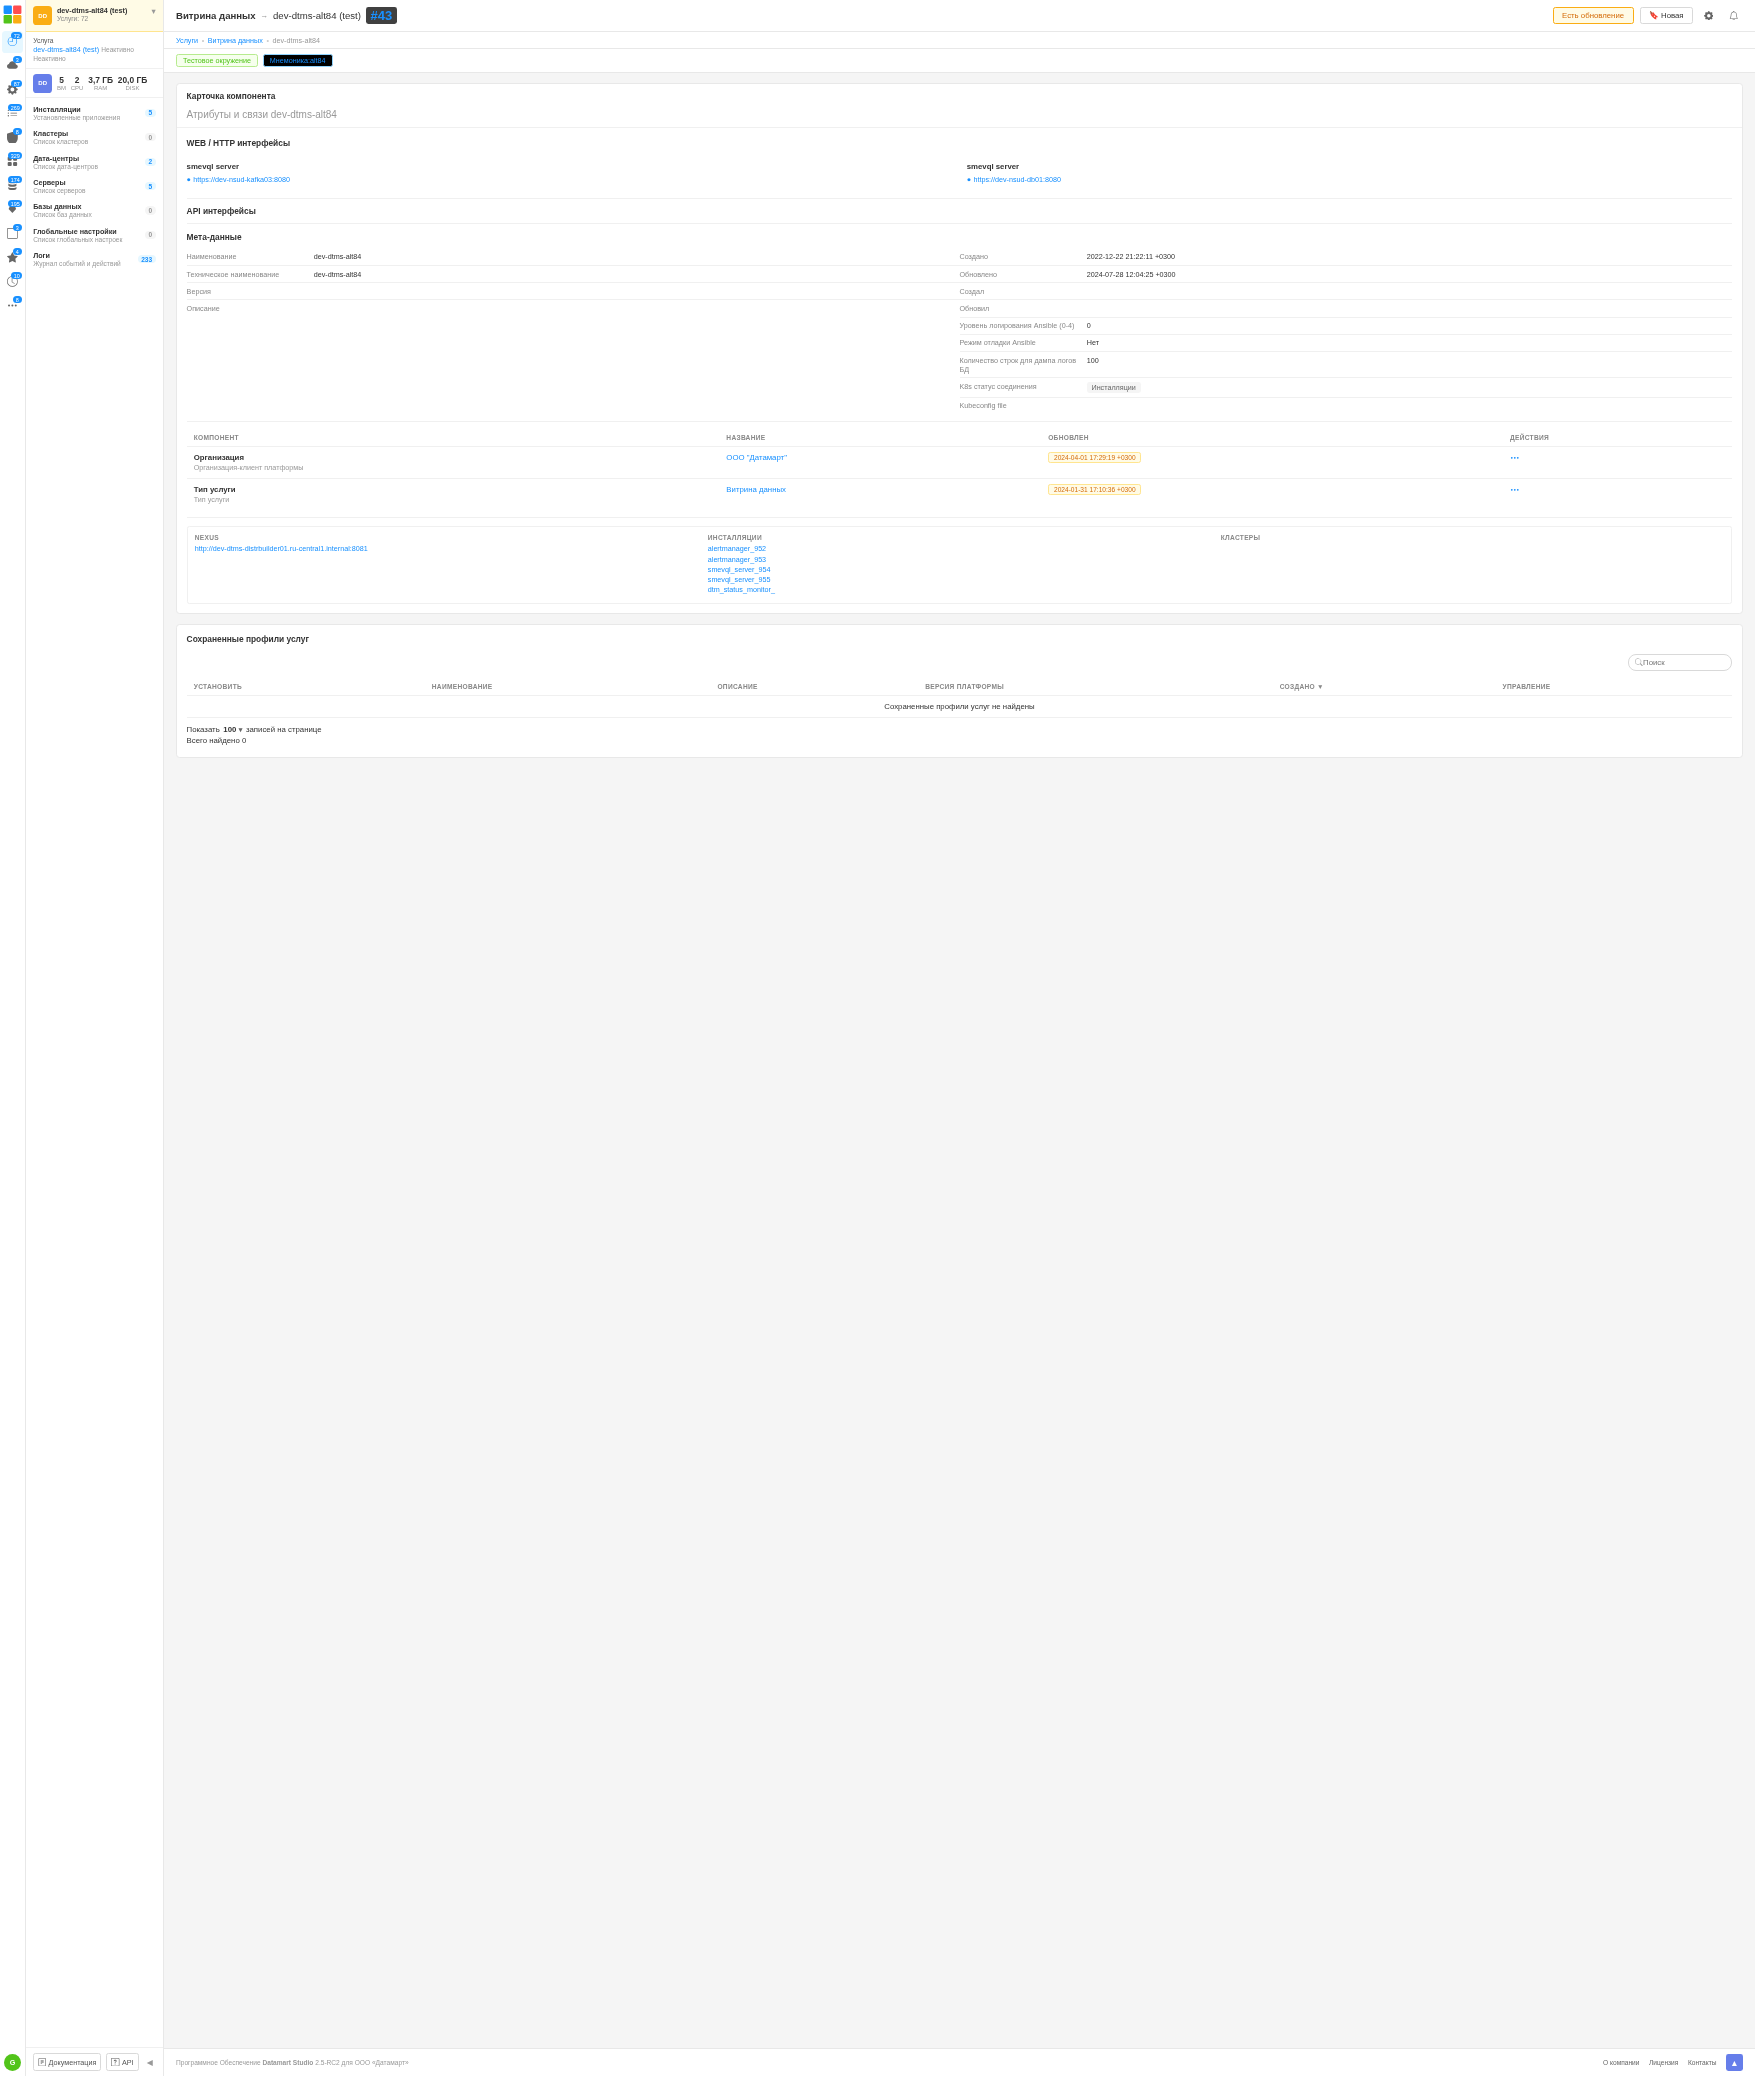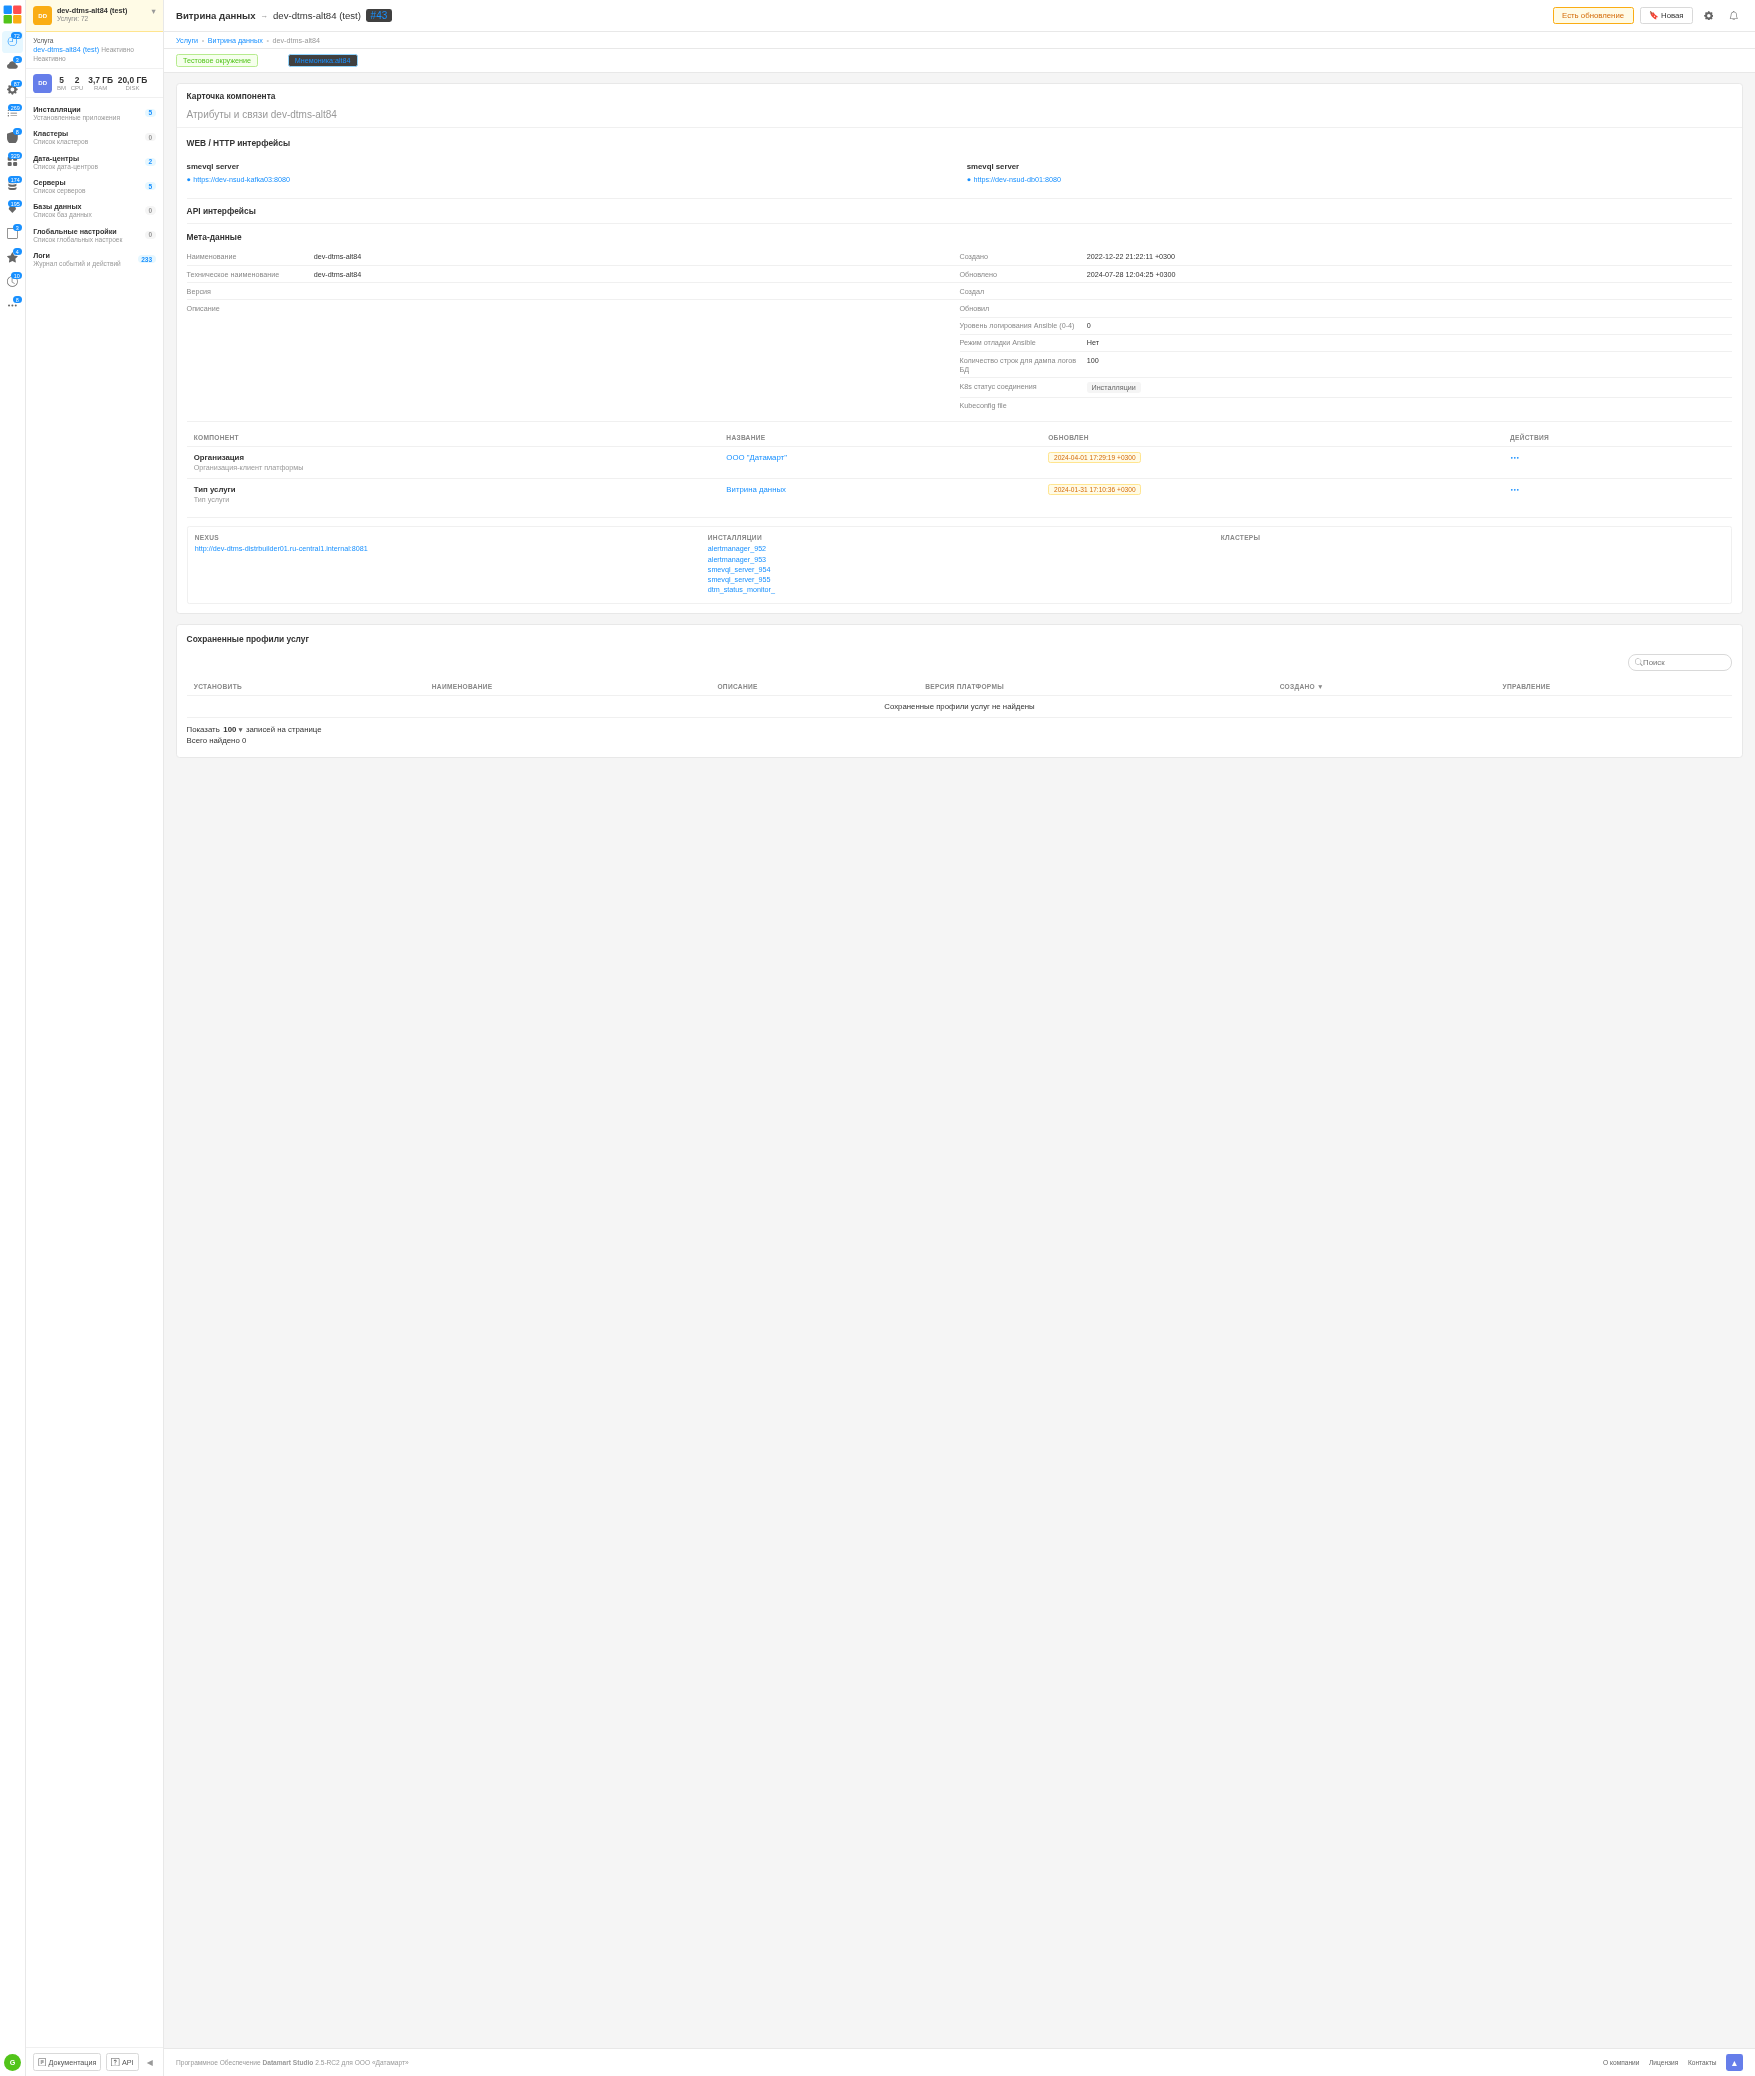--- a/index.html
+++ b/index.html
@@ -202,22 +202,22 @@
     }
     .main-header-left { display: flex; align-items: center; gap: 4.8px; flex-wrap: wrap; }
     .main-header-title { font-size: 9.6px; font-weight: 700; color: #333; }
     .main-header-arrow { color: #999; }
     .main-header-subtitle { font-size: 9.6px; color: #333; }
     .main-header-tag {
       background: #404040;
       color: #1890ff;
       padding: 0.6px 4.8px;
       border-radius: 2.4px;
-      font-size: 10px;
-      font-weight: 400;
+      font-size: 13px;
+      font-weight: 700;
     }
     .main-header-right { display: flex; align-items: center; gap: 6px; padding-left: 36px; }
     .btn-update {
       padding: 3px 8.4px;
       border: 0.6px solid #faad14;
       background: #fffbe6;
       color: #d46b08;
       border-radius: 2.4px;
       cursor: pointer;
       font-size: 7.8px;
@@ -258,21 +258,21 @@
       gap: 4.8px;
       flex-shrink: 0;
     }
     .tag {
       padding: 1.2px 6px;
       border-radius: 2.4px;
       font-size: 7.2px;
       cursor: default;
     }
     .tag-green { background: #f6ffed; color: #52c41a; border: 0.6px solid #b7eb8f; }
-    .tag-blue { background: #404040; color: #1890ff; border: 0.6px solid #91d5ff; margin-left: 25px; }
+    .tag-blue { background: #000000; color: #1890ff; border: 0.6px solid #91d5ff; }
 
     .content-area {
       flex: 1;
       overflow-y: auto;
       padding: 9.6px 12px;
     }
 
     .card {
       background: #fff;
       border: 0.6px solid #e8e8e8;

